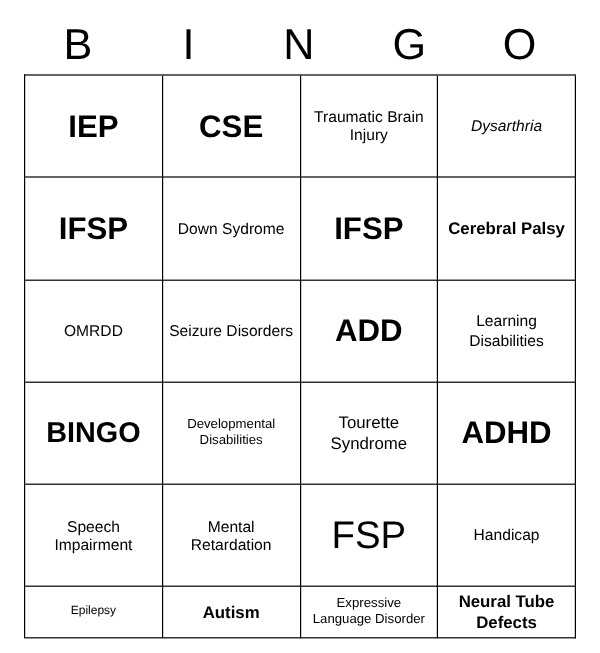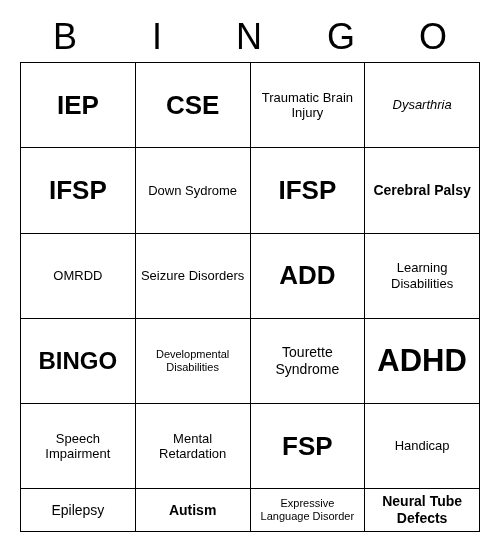--- a/index.html
+++ b/index.html
@@ -69,23 +69,23 @@
       <div class="bingo-cell" style="font-size: 13px;">Down Sydrome</div>
       <div class="bingo-cell" style="font-size: 26px; font-weight: bold;">IFSP</div>
       <div class="bingo-cell" style="font-weight: bold; font-size: 14px;">Cerebral Palsy</div>
       <div class="bingo-cell" style="font-size: 13px;">OMRDD</div>
       <div class="bingo-cell" style="font-size: 13px;">Seizure Disorders</div>
       <div class="bingo-cell" style="font-size: 26px; font-weight: bold;">ADD</div>
       <div class="bingo-cell" style="font-size: 13px;">Learning Disabilities</div>
       <div class="bingo-cell" style="font-size: 24px; font-weight: bold;">BINGO</div>
       <div class="bingo-cell" style="font-size: 11px;">Developmental Disabilities</div>
       <div class="bingo-cell" style="font-size: 14px;">Tourette Syndrome</div>
-      <div class="bingo-cell" style="font-size: 31px; font-weight: bold;">ADHD</div>
+      <div class="bingo-cell" style="font-size: 26px; font-weight: bold;">ADHD</div>
       <div class="bingo-cell" style="font-size: 13px;">Speech Impairment</div>
       <div class="bingo-cell" style="font-size: 13px;">Mental Retardation</div>
-      <div class="bingo-cell" style="font-size: 26px; font-weight: bold;">FSP</div>
+      <div class="bingo-cell" style="font-size: 32px; font-weight: normal;">FSP</div>
       <div class="bingo-cell" style="font-size: 13px;">Handicap</div>
-      <div class="bingo-cell" style="font-size: 14px;">Epilepsy</div>
+      <div class="bingo-cell" style="font-size: 10px;">Epilepsy</div>
       <div class="bingo-cell" style="font-weight: bold; font-size: 14px;">Autism</div>
       <div class="bingo-cell" style="font-size: 11px;">Expressive Language Disorder</div>
       <div class="bingo-cell" style="font-weight: bold; font-size: 14px;">Neural Tube Defects</div>
     </div>
 </div>
 
 </body></html>

